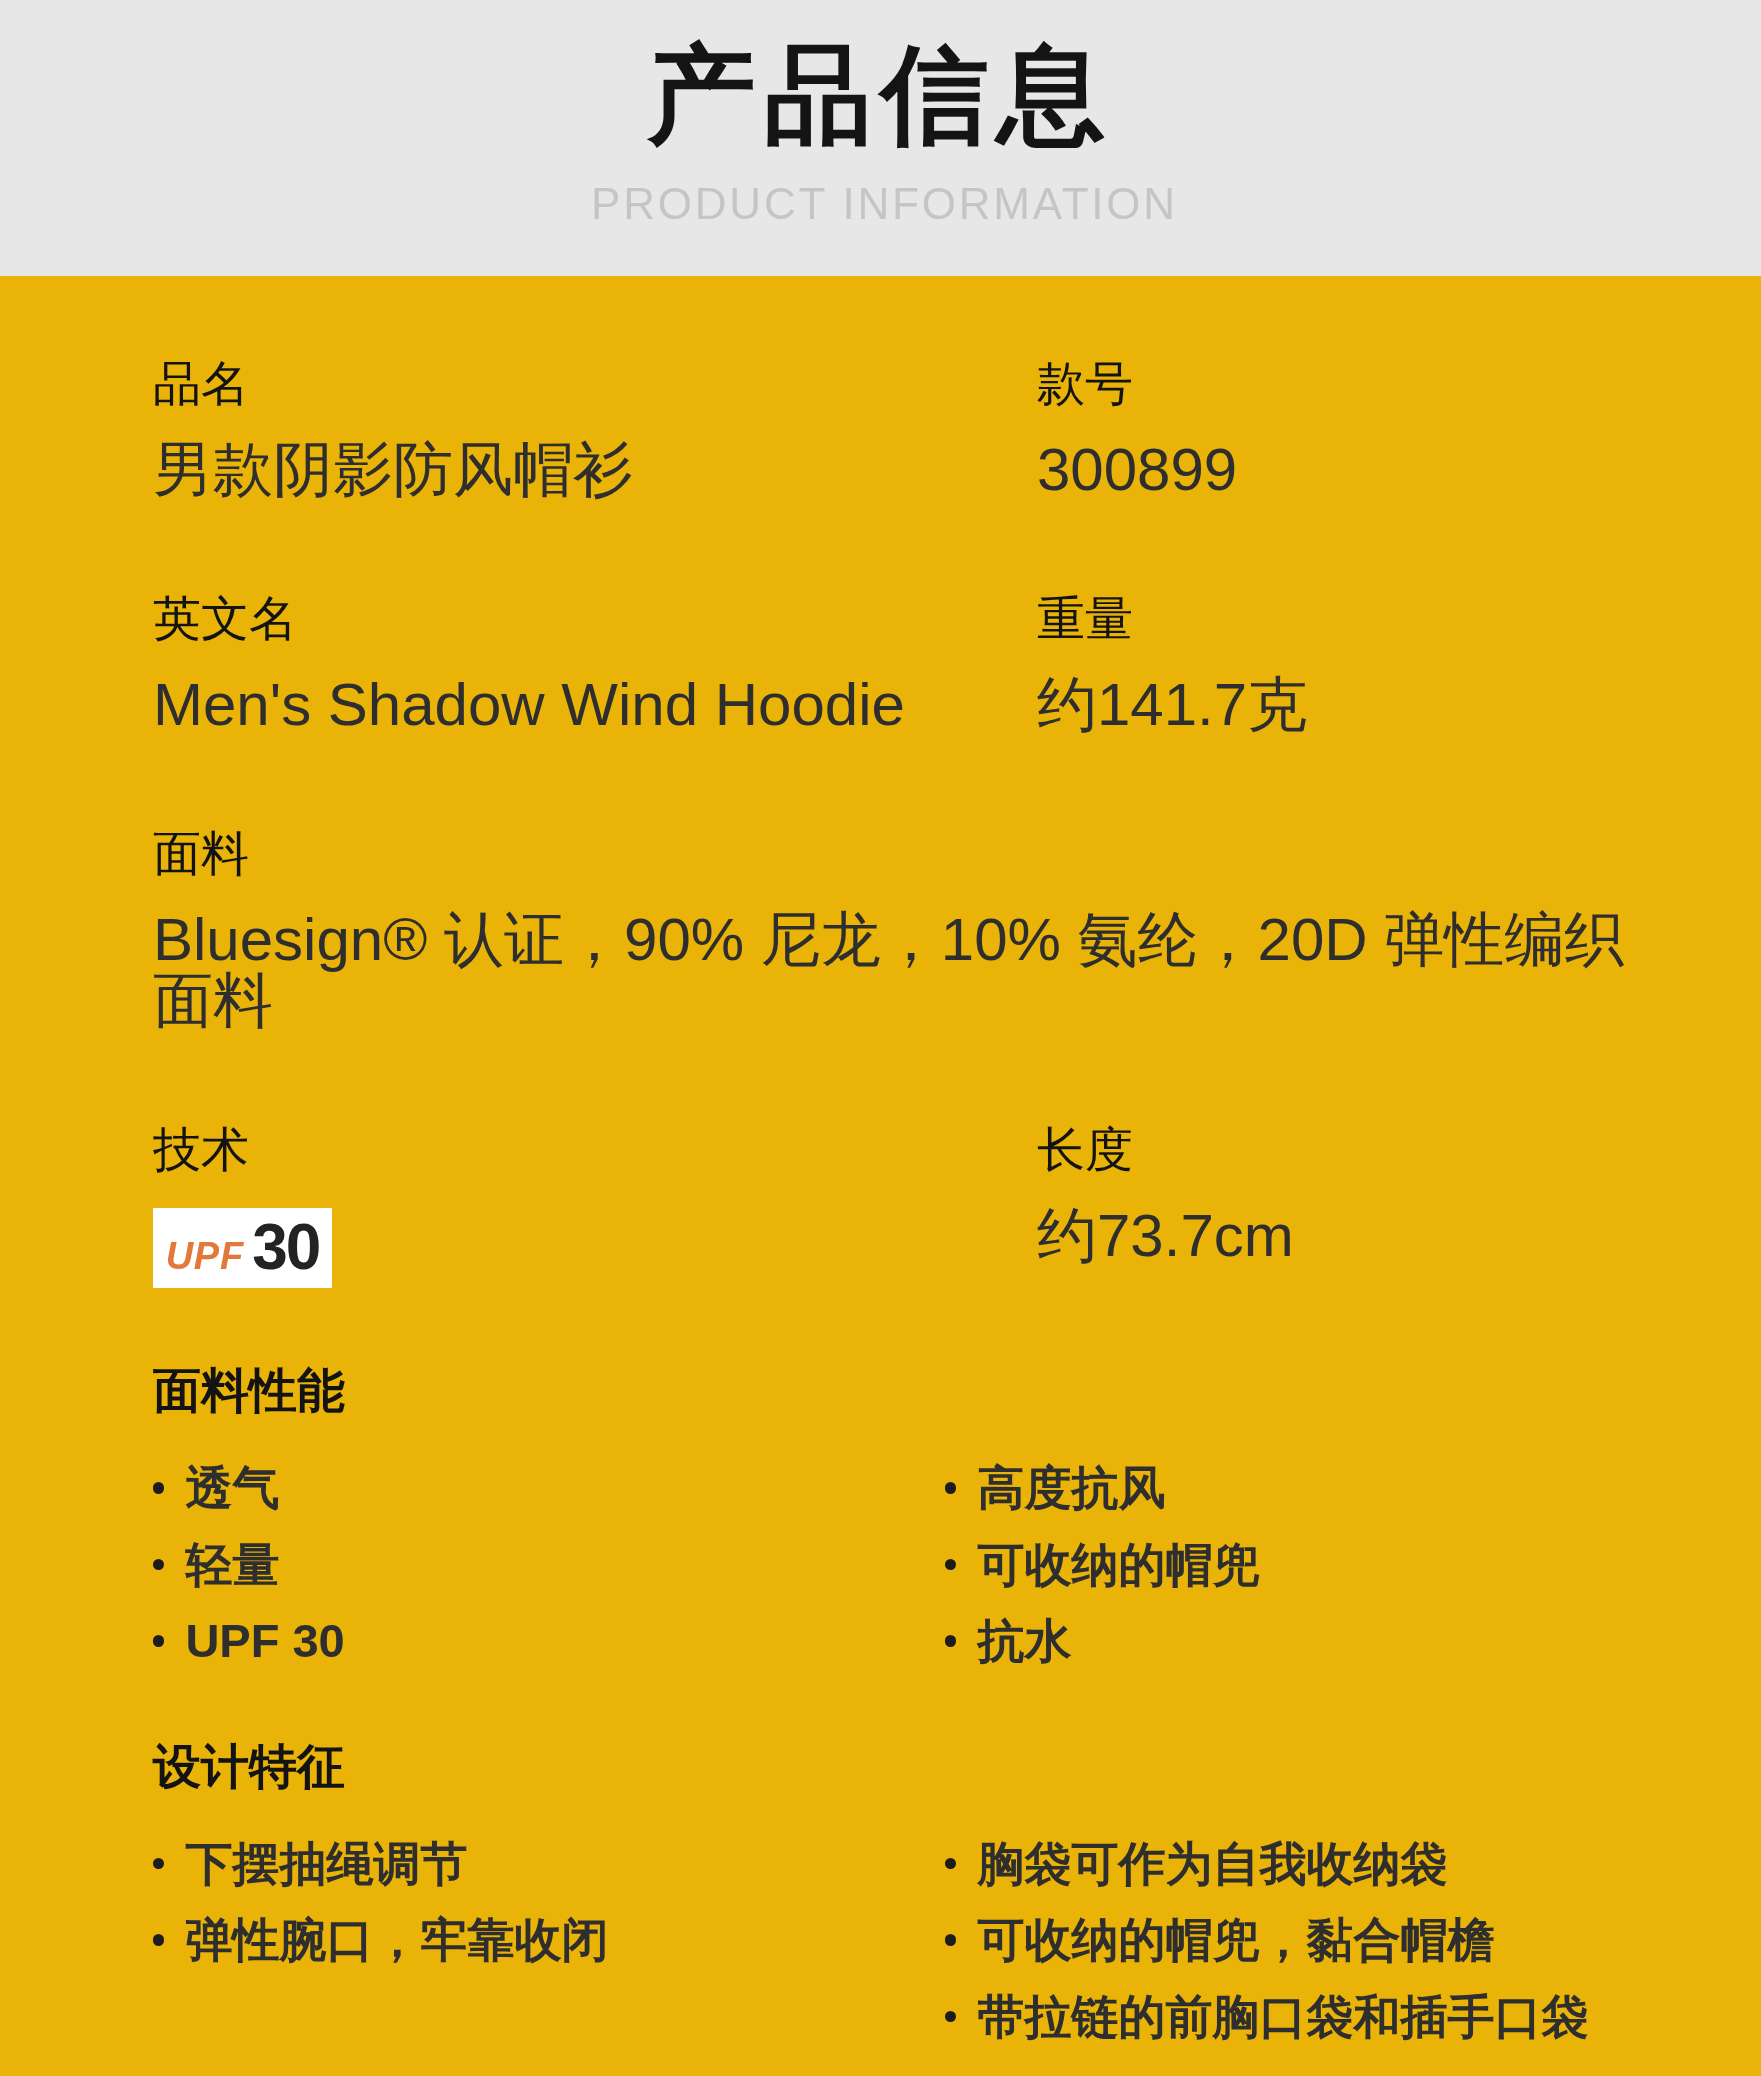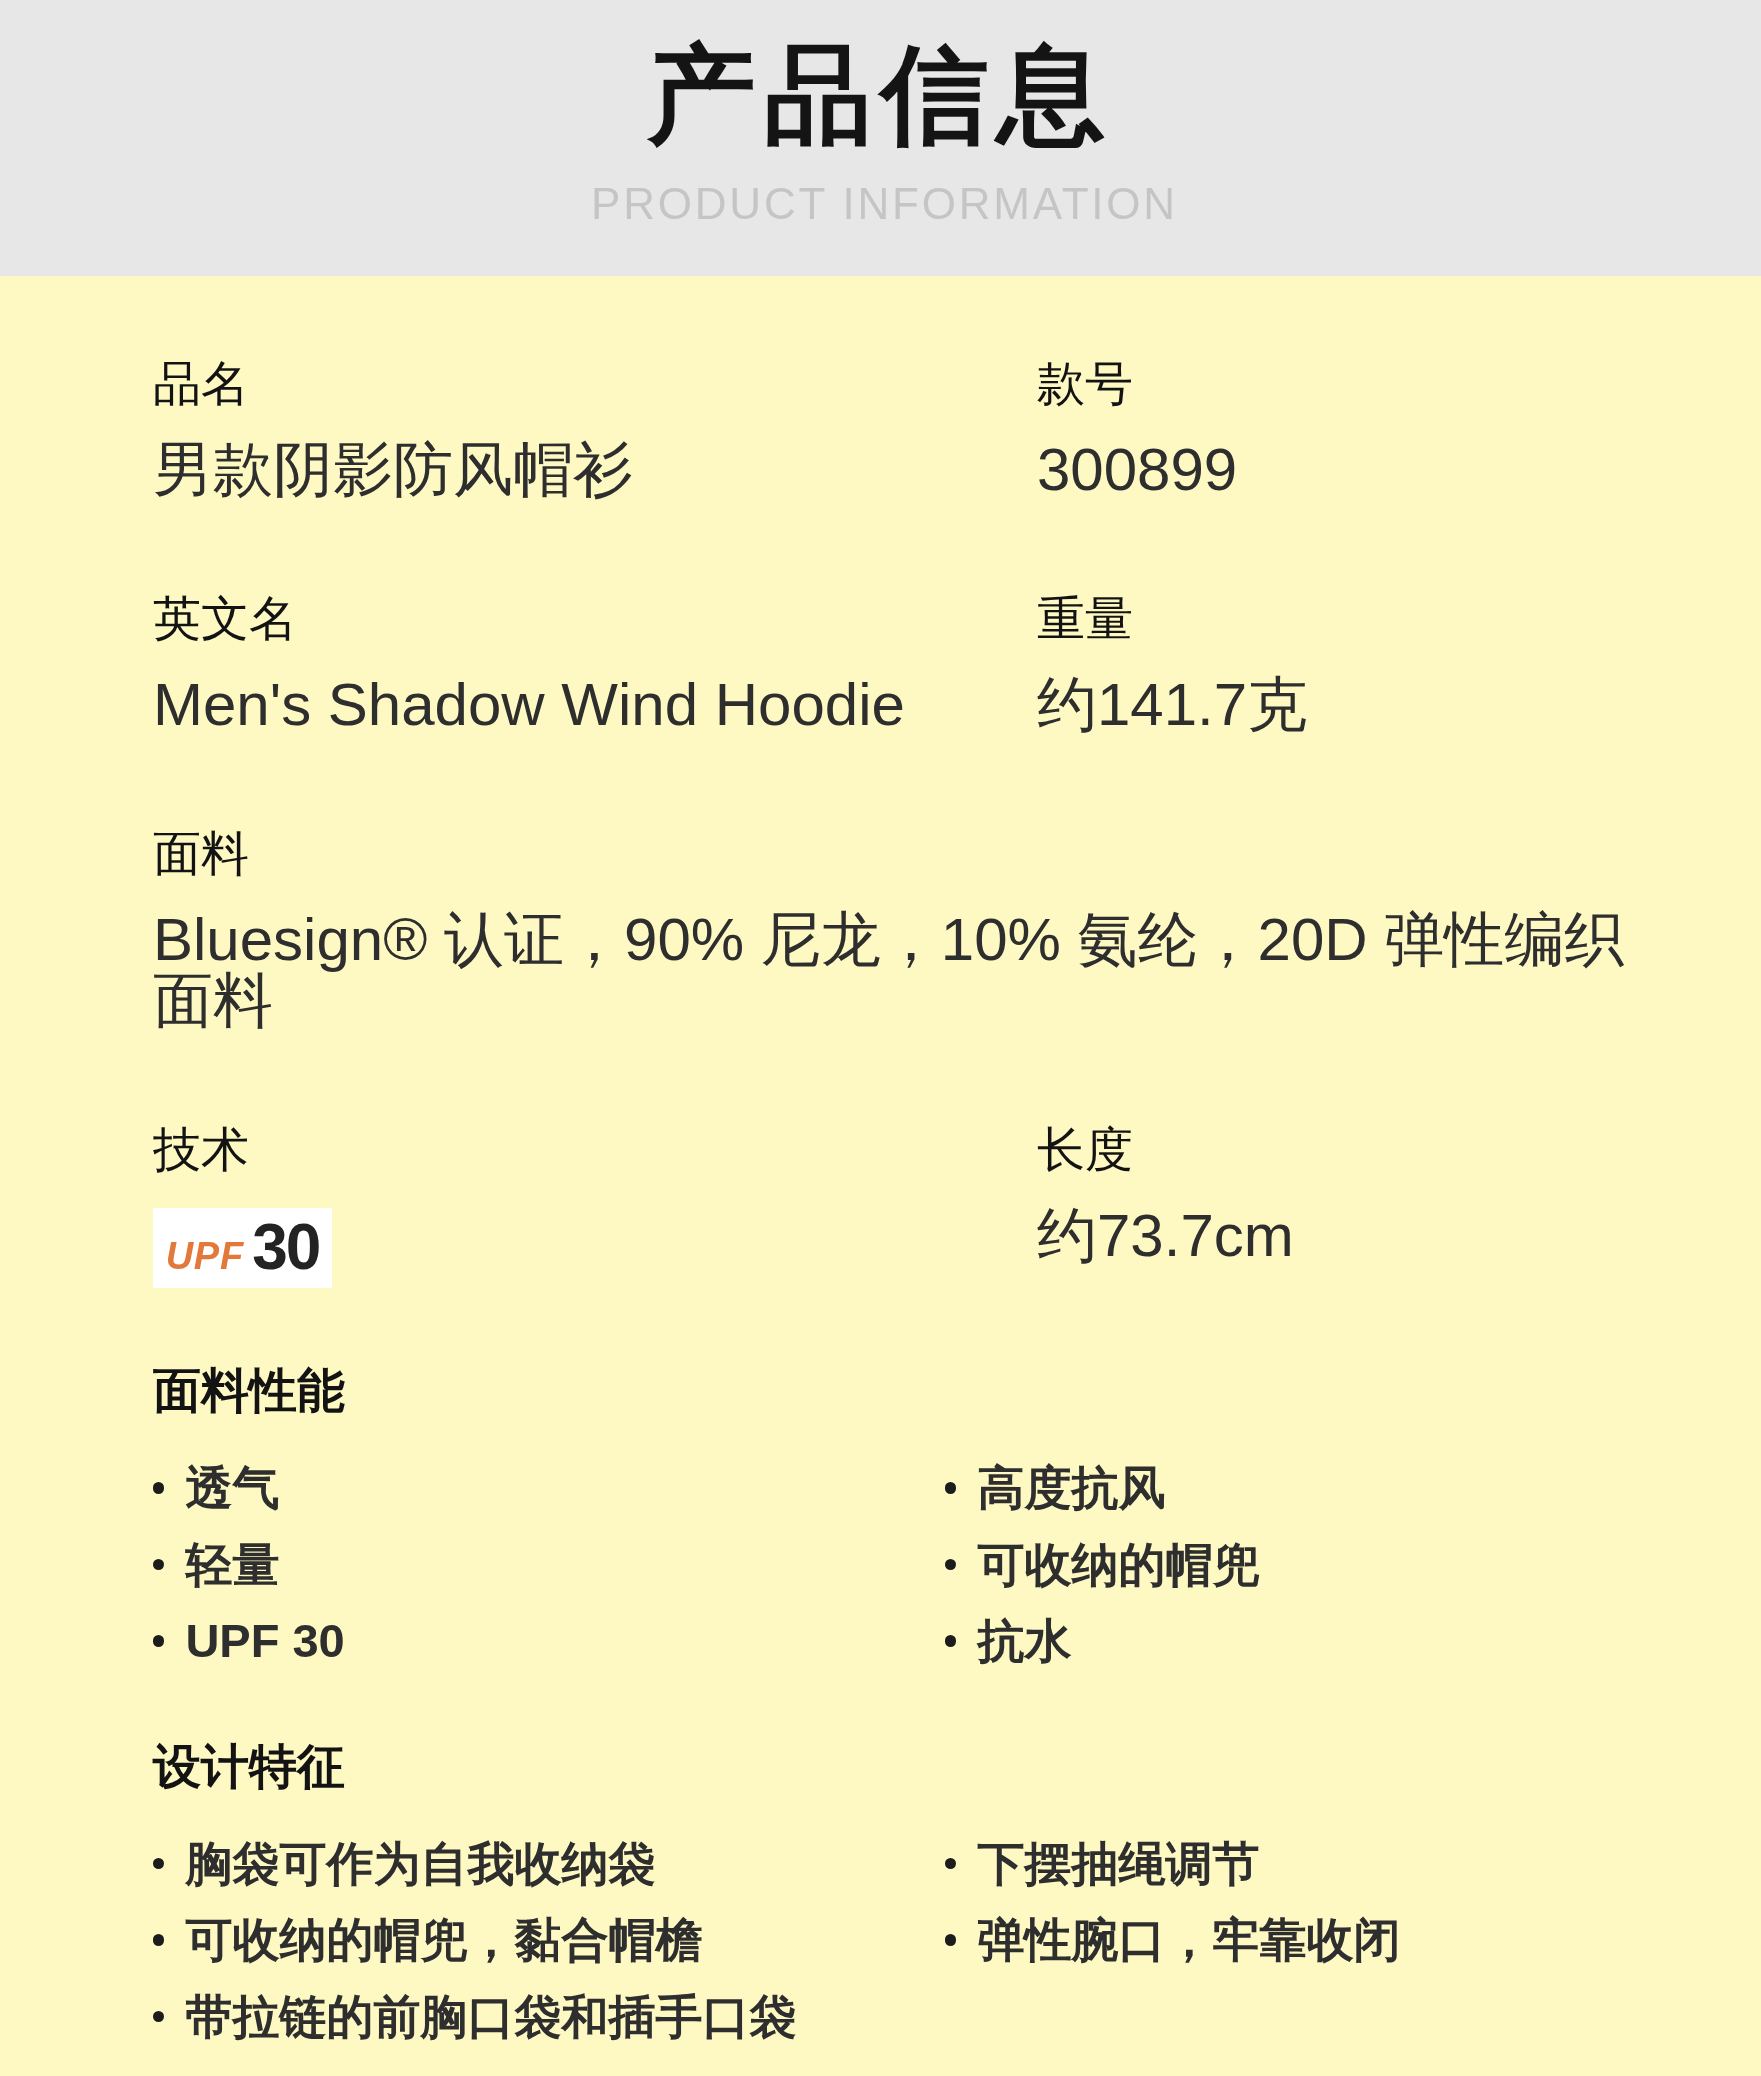--- a/index.html
+++ b/index.html
@@ -1,21 +1,21 @@
 <!DOCTYPE html>
 <html lang="zh" style="font-size:11.4px"><head>
 <meta charset="utf-8">
 <style>
   html, body { margin: 0; padding: 0; }
   body { background: #f4f4f4; }
   .page {
     position: relative;
     width: 1761px;
     height: 2077px;
-    background: #fef9c3;
+    background: #eab308;
     overflow: hidden;
     font-family: "Liberation Sans", "DejaVu Sans", sans-serif;
     color: #2b2b2b;
   }
   
   .hero {
     height: 276px;
     background: #e7e7e7;
     text-align: center;
     box-sizing: border-box;
@@ -202,39 +202,39 @@
         </ul>
       </div>
     </section>
 
     <section class="block">
       <h2 class="block-heading">设计特征</h2>
       <div class="grid-b">
         <ul class="bullet-list">
           <li class="bullet-item">
             <span class="bullet-dot"></span>
+            <span>下摆抽绳调节</span>
+          </li>
+          <li class="bullet-item">
+            <span class="bullet-dot"></span>
+            <span>弹性腕口，牢靠收闭</span>
+          </li>
+        </ul>
+        <ul class="bullet-list">
+          <li class="bullet-item">
+            <span class="bullet-dot"></span>
             <span>胸袋可作为自我收纳袋</span>
           </li>
           <li class="bullet-item">
             <span class="bullet-dot"></span>
             <span>可收纳的帽兜，黏合帽檐</span>
           </li>
           <li class="bullet-item">
             <span class="bullet-dot"></span>
             <span>带拉链的前胸口袋和插手口袋</span>
-          </li>
-        </ul>
-        <ul class="bullet-list">
-          <li class="bullet-item">
-            <span class="bullet-dot"></span>
-            <span>下摆抽绳调节</span>
-          </li>
-          <li class="bullet-item">
-            <span class="bullet-dot"></span>
-            <span>弹性腕口，牢靠收闭</span>
           </li>
         </ul>
       </div>
     </section>
 
   </main>
 </div>
 
 
 </body></html>

